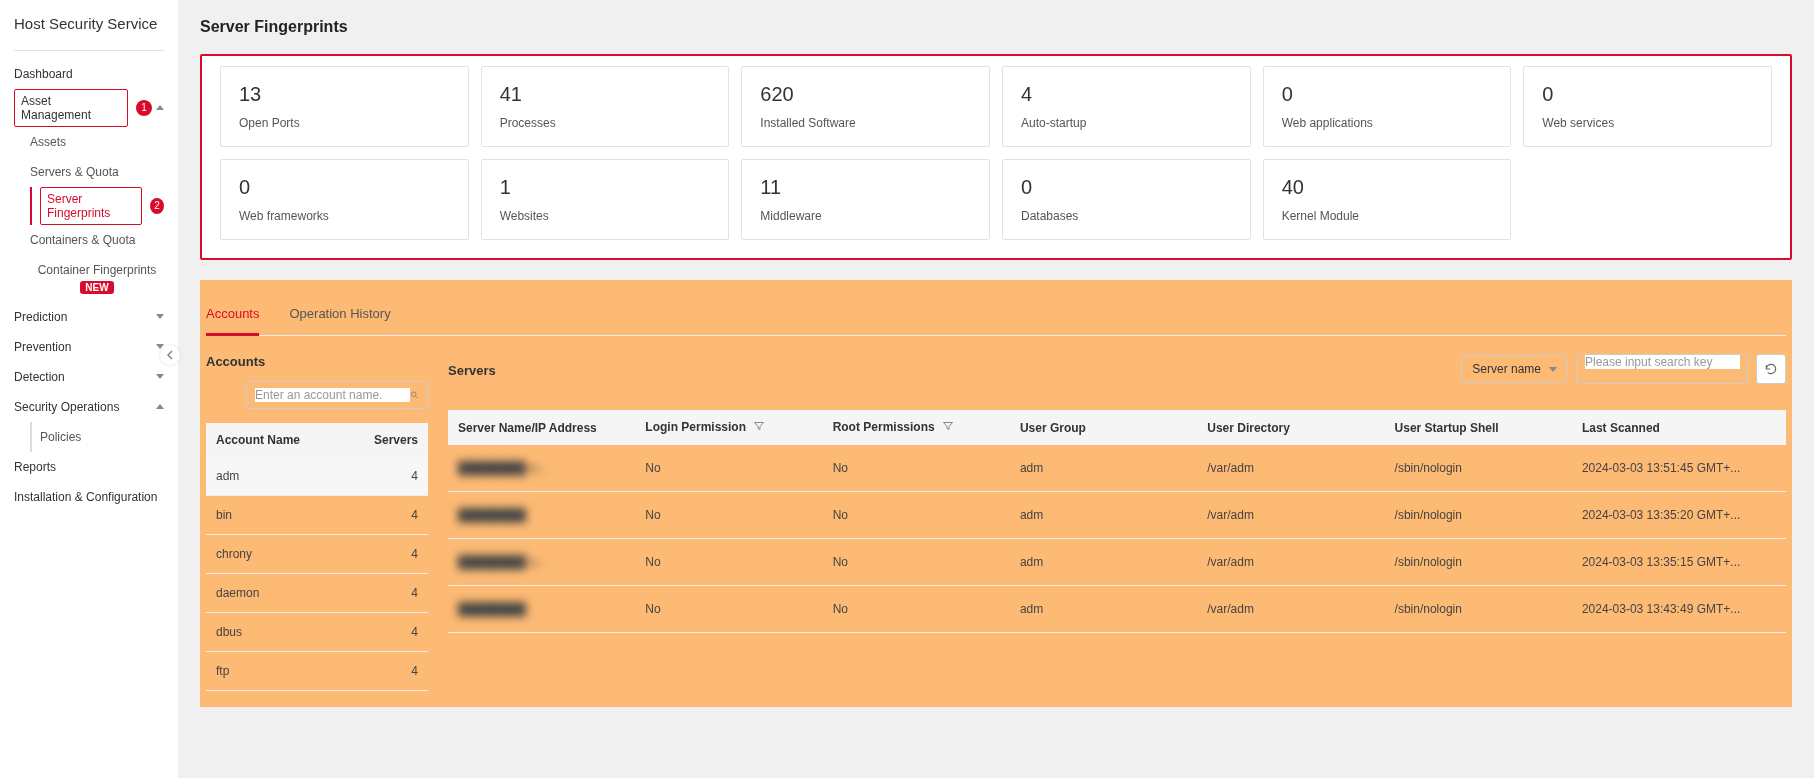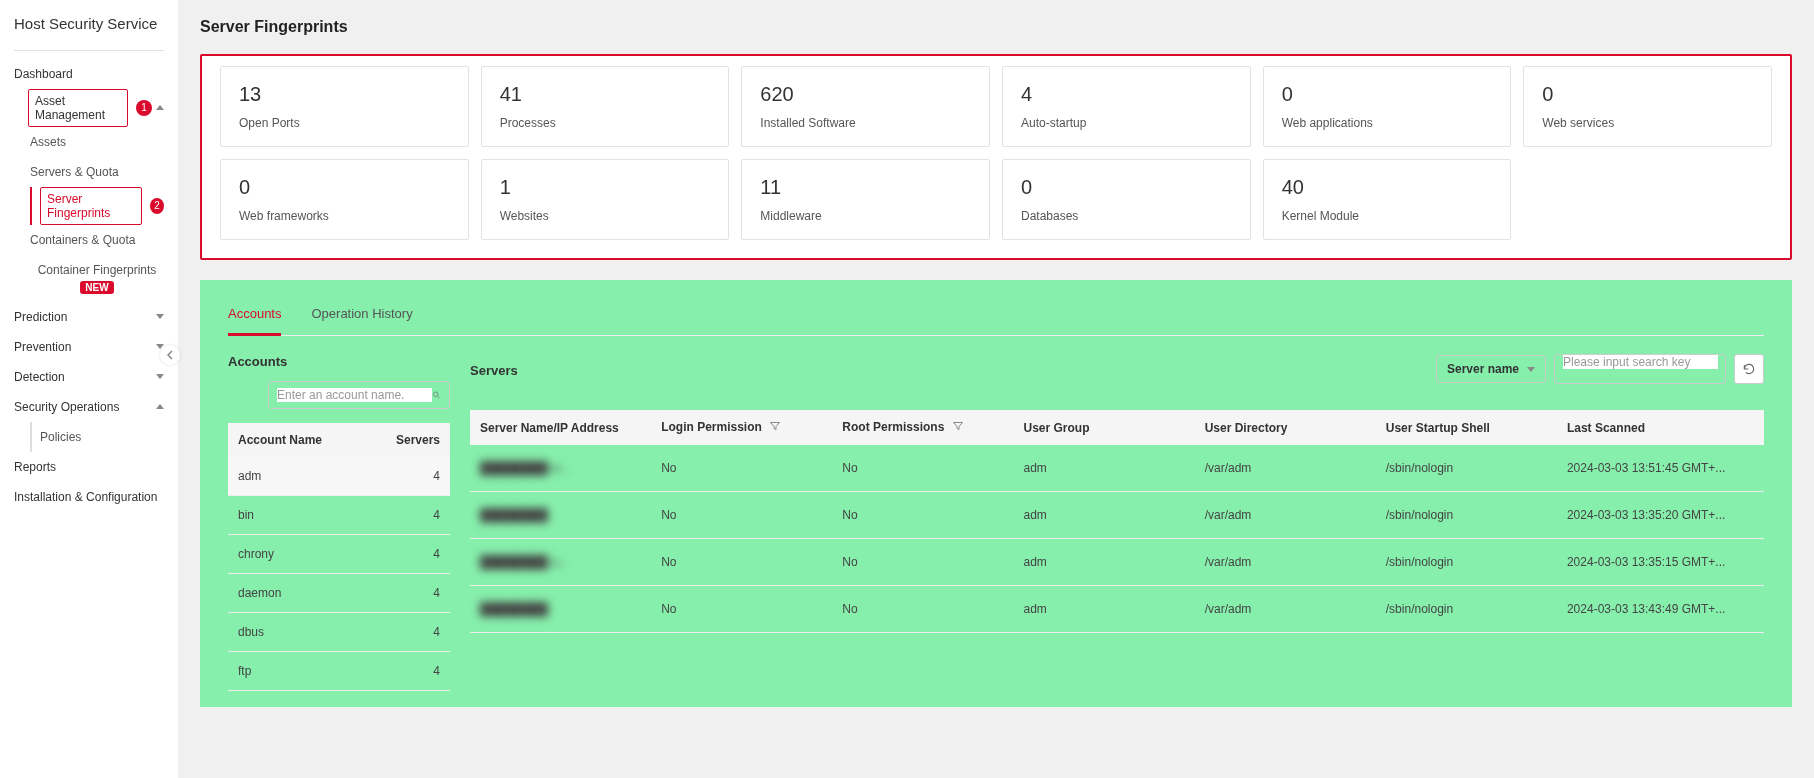--- a/index.html
+++ b/index.html
@@ -31,21 +31,21 @@
 
   .cards-wrap { margin: 0 22px 20px 22px; background: #fff; padding: 10px 18px 18px 18px; border: 2px solid #d90a2c; border-radius: 2px; }
   .cards-grid { display: grid; grid-template-columns: repeat(6, 1fr); gap: 12px; }
   .card { border: 1px solid #e2e2e2; border-radius: 2px; padding: 16px 18px; background: #fff; cursor: pointer; }
   .card.active { border-color: #d90a2c; }
   .card .num { font-size: 20px; color: #333; }
   .card.active .num { color: #d90a2c; }
   .card .label { font-size: 12px; color: #555; margin-top: 10px; }
   .card.active .label { color: #d90a2c; }
 
-  .content-panel { margin: 0 22px; background: #86efac; padding: 16px 28px; }
+  .content-panel { margin: 0 22px; background: #fdba74; padding: 16px 6px; }
 
   .tabs { display: flex; gap: 30px; border-bottom: 1px solid #eee; margin-bottom: 18px; }
   .tab { padding: 10px 0 12px 0; font-size: 13px; color: #555; cursor: pointer; border-bottom: 3px solid transparent; margin-bottom: -1px; }
   .tab.active { color: #d90a2c; border-bottom-color: #d90a2c; }
 
   .panel-body { display: flex; gap: 20px; }
 
   
   .accounts-panel { width: 222px; }
   .panel-heading { font-size: 13px; font-weight: bold; margin-bottom: 12px; }
@@ -58,21 +58,21 @@
   .acct-table th { background: #f5f5f5; text-align: left; font-size: 12px; font-weight: bold; padding: 10px 10px; color: #333; }
   .acct-table th.right { text-align: right; }
   .acct-table td { border-bottom: 1px solid #eee; padding: 12px 10px; font-size: 12px; color: #444; cursor: pointer; }
   .acct-table td.right { text-align: right; }
   .acct-table tr.selected td { background: #f7f7f7; }
 
   
   .servers-panel { flex: 1; }
   .servers-toolbar { display: flex; align-items: center; justify-content: flex-end; gap: 8px; margin-bottom: 14px; }
   .svr-heading-row { display:flex; justify-content: space-between; align-items: center; margin-bottom: 12px;}
-  .select-box { border: 1px solid #ccc; border-radius: 3px; padding: 6px 10px; font-size: 12px; color: #333; display: flex; align-items: center; gap: 8px; cursor: pointer; font-weight: bold; }
+  .select-box { border: 1px solid #ccc; border-radius: 3px; padding: 6px 10px; font-size: 12px; color: #333; display: flex; align-items: center; gap: 8px; cursor: pointer; }
   .srv-search { border: 1px solid #ccc; border-radius: 3px; padding: 0 8px; display: flex; align-items: flex-start; height: 30px; width: 172px; }
   .srv-search input { border:none; outline:none; font-size:12px; flex:1; }
   .srv-search input::placeholder { color:#999; }
   .refresh-btn { border: 1px solid #ccc; border-radius: 3px; width: 30px; height: 30px; display:flex; align-items:center; justify-content:center; cursor:pointer; background:#fff; }
 
   .srv-table { width:100%; border-collapse: collapse; table-layout: fixed; }
   .srv-table th { background: #f5f5f5; text-align: left; font-size: 12px; font-weight: bold; padding: 10px 10px; color: #333; }
   .srv-table td { border-bottom: 1px solid #eee; padding: 16px 10px; font-size: 12px; color: #444; overflow:hidden; text-overflow: ellipsis; white-space: nowrap; }
   .filter-ico { display:inline-block; vertical-align:middle; margin-left:4px; }
   .blur-cell { filter: blur(4px); color:#bbb; }
@@ -85,21 +85,21 @@
 <div class="app">
 
   <aside class="sidebar">
     <div class="sidebar-title">Host Security Service</div>
     <hr class="sidebar-divider">
 
     <div class="nav-item">
       <span>Dashboard</span>
     </div>
 
-    <div style="display:flex;align-items:center;gap:4px;margin-left:14px;">
+    <div style="display:flex;align-items:center;gap:4px;">
       <div class="nav-item highlighted" style="flex:1">
         <span>Asset Management</span>
       </div>
       <span class="badge-num">1</span>
       <span class="chev up"></span>
     </div>
 
     <div class="nav-sub">
       <div class="nav-item">
         <span>Assets</span>

